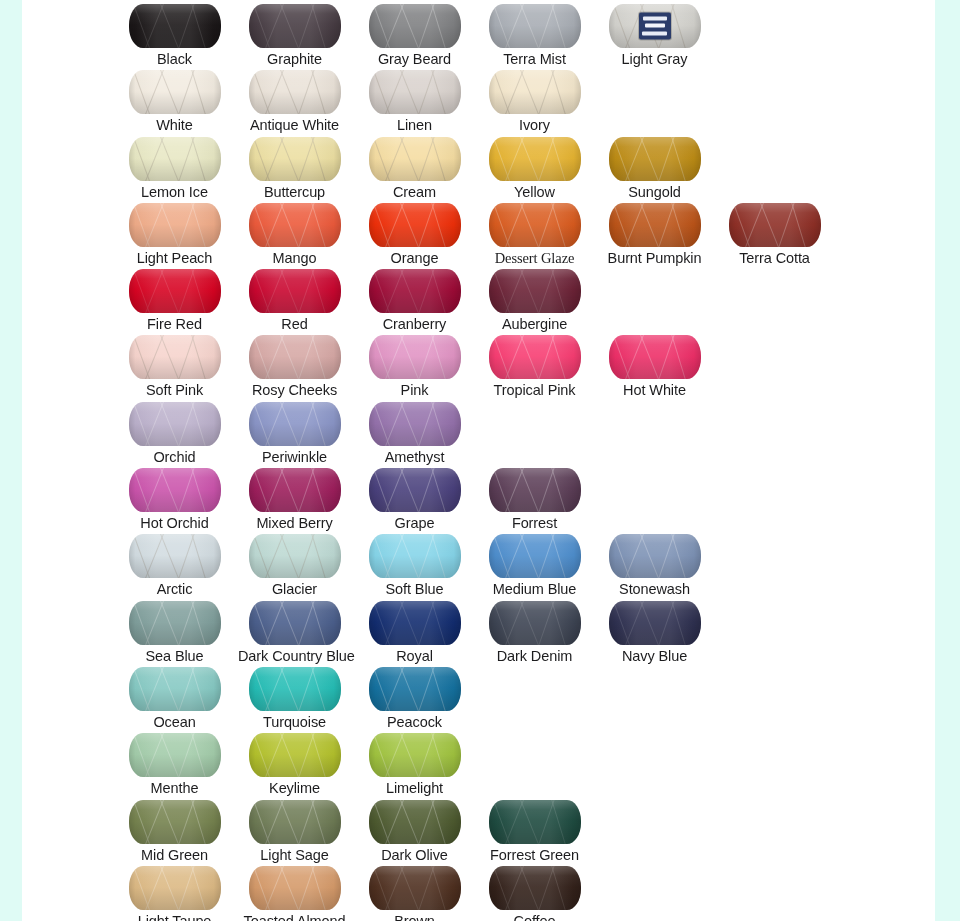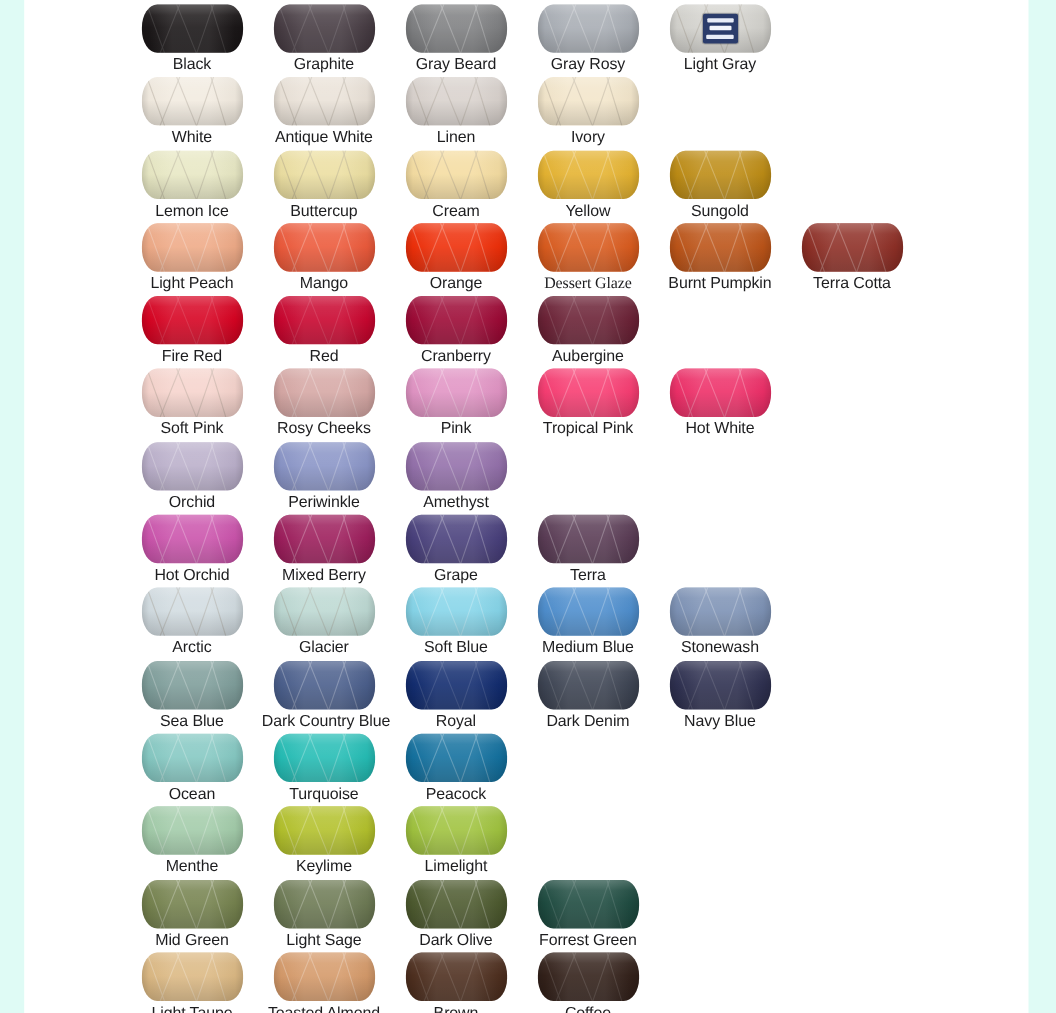--- a/index.html
+++ b/index.html
@@ -187,21 +187,21 @@
                   <i></i>
                   <i></i>
                   <i></i>
                   <i></i>
                   <i></i>
                 </div>
                 <div class="shade"></div>
                 <div class="ends"></div>
               </div>
             </div>
-            <div class="swatch-label">Gray Rosy</div>
+            <div class="swatch-label">Terra Mist</div>
           </div>
           <div class="swatch" style="left: 576px;">
             <div class="skein-wrap">
               <div class="skein light" style="background: rgb(211, 210, 205);">
                 <div class="strands">
                   <i></i>
                   <i></i>
                   <i></i>
                   <i></i>
                   <i></i>
@@ -718,21 +718,21 @@
                   <i></i>
                   <i></i>
                   <i></i>
                   <i></i>
                   <i></i>
                 </div>
                 <div class="shade"></div>
                 <div class="ends"></div>
               </div>
             </div>
-            <div class="swatch-label">Terra</div>
+            <div class="swatch-label">Forrest</div>
           </div>
         </div>
         <div class="swatch-row">
           <div class="swatch" style="left: 96px;">
             <div class="skein-wrap">
               <div class="skein light" style="background: rgb(210, 220, 225);">
                 <div class="strands">
                   <i></i>
                   <i></i>
                   <i></i>

